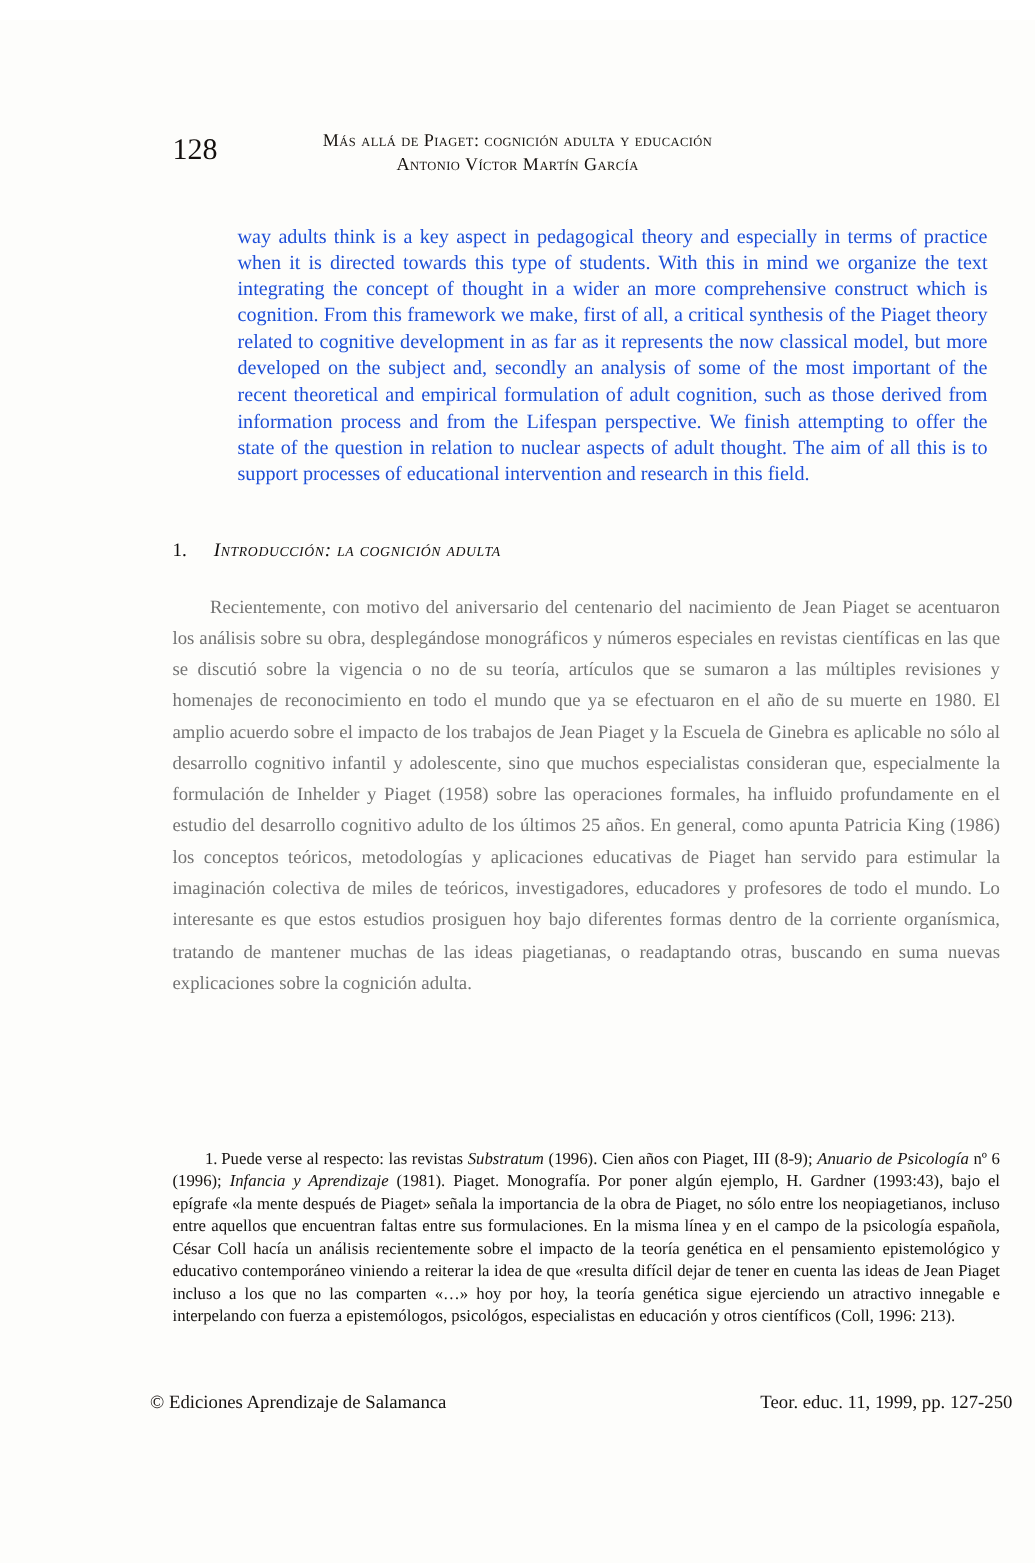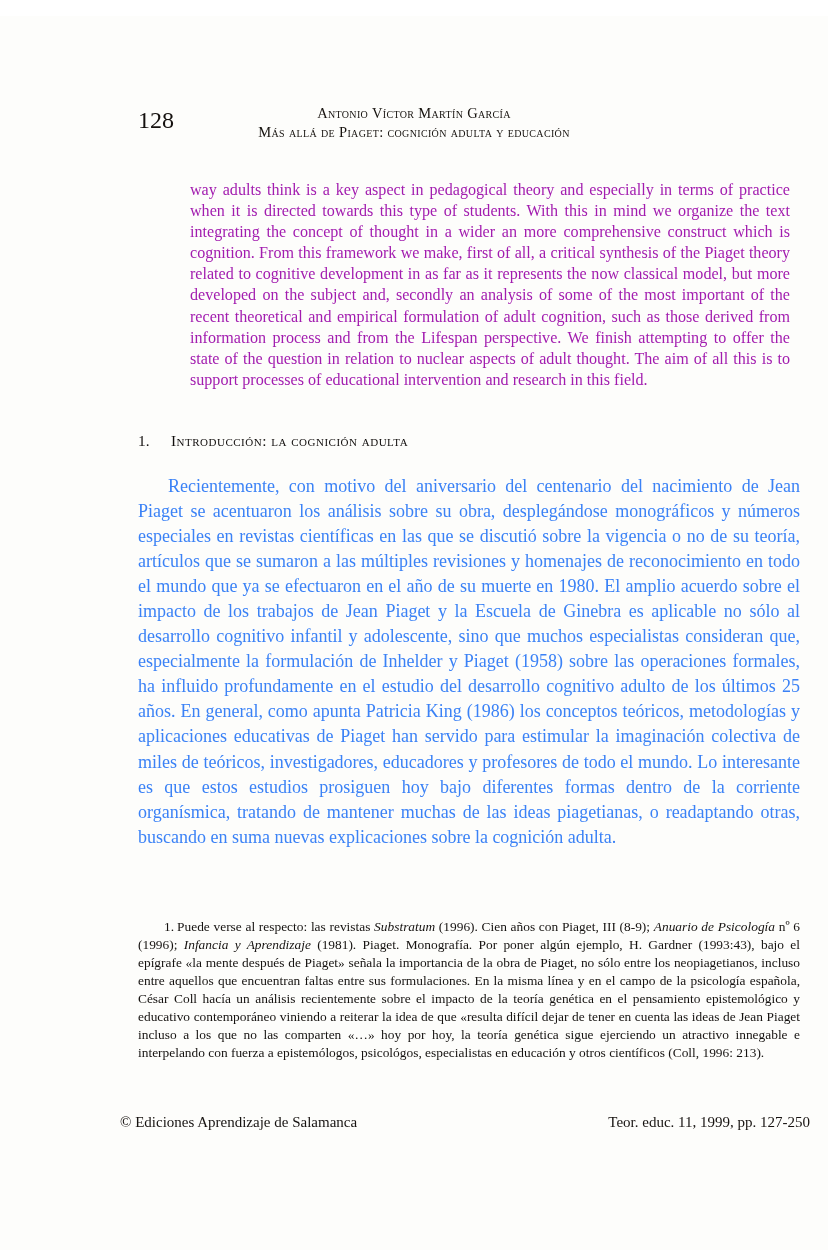--- a/index.html
+++ b/index.html
@@ -48,52 +48,53 @@
   
   .abstract {
     position: absolute;
     top: 163px;
     left: 190px;
     width: 600px;
     text-align: justify;
     text-justify: inter-word;
     font-size: 16.1px;
     line-height: 21.1px;
-    color: #a21caf;
+    color: #1d4ed8;
   }
 
   
   .section-heading {
     position: absolute;
     top: 414px;
     left: 138px;
     width: 660px;
     font-size: 15.3px;
     line-height: 21px;
   }
   .section-heading .num {
     display: inline-block;
     width: 33px;
   }
   .section-heading .title {
     font-variant: small-caps;
     letter-spacing: 0.5px;
+    font-style: italic;
   }
 
   
   .body-text {
     position: absolute;
     top: 458px;
     left: 138px;
     width: 662px;
     text-align: justify;
     text-justify: inter-word;
-    font-size: 18px;
+    font-size: 15px;
     line-height: 25.05px;
-    color: #3b82f6;
+    color: #737373;
   }
   .body-text p {
     margin: 0;
     text-indent: 30px;
   }
   sup {
     font-size: 0.65em;
     vertical-align: super;
     line-height: 0;
   }
@@ -145,22 +146,22 @@
   }
 </style>
 </head>
 <body>
 
 <div class="page">
 
   <div class="folio">128</div>
 
   <div class="running-head">
+    <div class="line">Más allá de Piaget: cognición adulta y educación</div>
     <div class="line">Antonio Víctor Martín García</div>
-    <div class="line">Más allá de Piaget: cognición adulta y educación</div>
   </div>
 
   <div class="abstract">way adults think is a key aspect in pedagogical theory and especially in terms of practice when it is directed towards this type of students. With this in mind we organize the text integrating the concept of thought in a wider an more comprehensive construct which is cognition. From this framework we make, first of all, a critical synthesis of the Piaget theory related to cognitive development in as far as it represents the now classical model, but more developed on the subject and, secondly an analysis of some of the most important of the recent theoretical and empirical formulation of adult cognition, such as those derived from information process and from the Lifespan perspective. We finish attempting to offer the state of the question in relation to nuclear aspects of adult thought. The aim of all this is to support processes of educational intervention and research in this field.</div>
 
   <div class="section-heading">
     <span class="num">1.</span><span class="title">Introducción: la cognición adulta</span>
   </div>
 
   <div class="body-text">
     <p>Recientemente, con motivo del aniversario del centenario del nacimiento de Jean Piaget se acentuaron los análisis sobre su obra, desplegándose monográficos y números especiales en revistas científicas en las que se discutió sobre la vigencia o no de su teoría, artículos que se sumaron a las múltiples revisiones y homenajes de reconocimiento en todo el mundo que ya se efectuaron en el año de su muerte en 1980. El amplio acuerdo sobre el impacto de los trabajos de Jean Piaget y la Escuela de Ginebra es aplicable no sólo al desarrollo cognitivo infantil y adolescente, sino que muchos especialistas consideran que, especialmente la formulación de Inhelder y Piaget (1958) sobre las operaciones formales, ha influido profundamente en el estudio del desarrollo cognitivo adulto de los últimos 25 años. En general, como apunta Patricia King (1986) los conceptos teóricos, metodologías y aplicaciones educativas de Piaget han servido para estimular la imaginación colectiva de miles de teóricos, investigadores, educadores y profesores de todo el mundo. Lo interesante es que estos estudios prosiguen hoy bajo diferentes formas dentro de la corriente organísmica, tratando de mantener muchas de las ideas piagetianas, o readaptando otras, buscando en suma nuevas explicaciones sobre la cognición adulta.</p>

